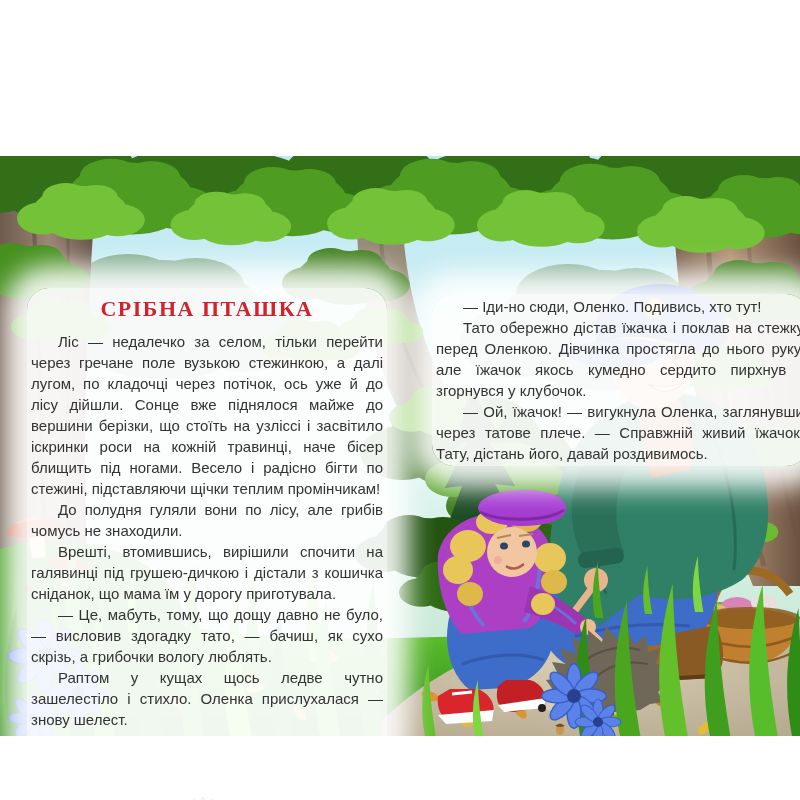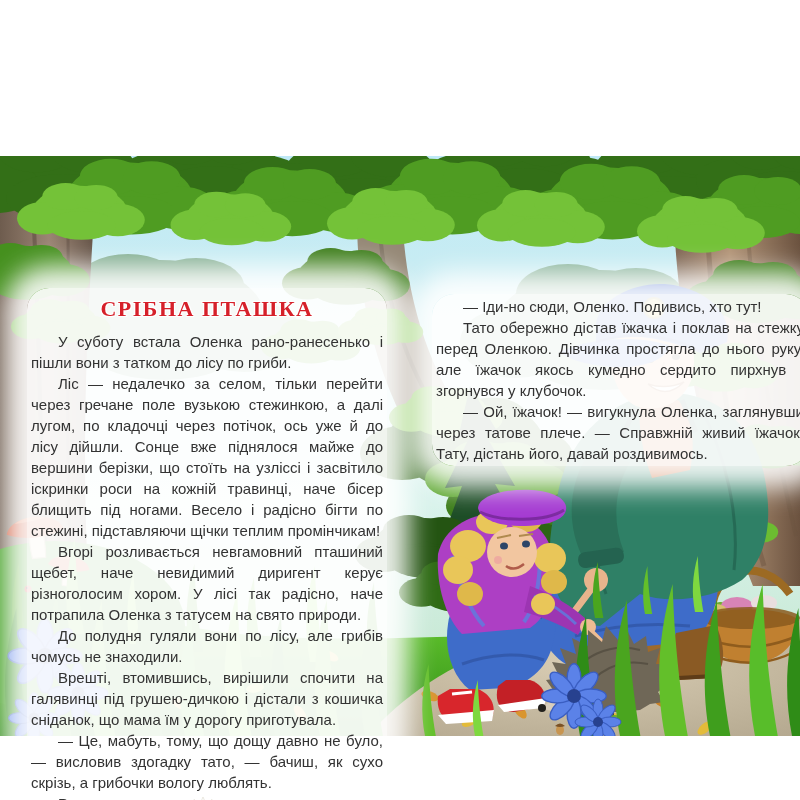--- a/index.html
+++ b/index.html
@@ -295,23 +295,21 @@
       <use href="#flw" transform="translate(45 500) scale(1.6)"></use>
       <use href="#flw" transform="translate(78 537) scale(1.3)"></use>
       <use href="#flw" transform="translate(34 562) scale(1.1)"></use>
       <use href="#flw" transform="translate(574 540) scale(1.4)"></use>
       <use href="#flw" transform="translate(598 566) scale(1.0)"></use>
     </g>
   </svg>
 
   <div class="panel panel-left">
     <h1 class="story-title">СРІБНА ПТАШКА</h1>
-    <p>У суботу встала Оленка рано-ранесенько і пішли вони з татком до лісу по гриби.</p>
     <p>Ліс — недалечко за селом, тільки перейти через гречане поле вузькою стежинкою, а далі лугом, по кладочці через потічок, ось уже й до лісу дійшли. Сонце вже піднялося майже до вершини берізки, що стоїть на узліссі і засвітило іскринки роси на кожній травинці, наче бісер блищить під ногами. Весело і радісно бігти по стежині, підставляючи щічки теплим промінчикам!</p>
-    <p>Вгорі розливається невгамовний пташиний щебет, наче невидимий диригент керує різноголосим хором. У лісі так радісно, наче потрапила Оленка з татусем на свято природи.</p>
     <p>До полудня гуляли вони по лісу, але грибів чомусь не знаходили.</p>
     <p>Врешті, втомившись, вирішили спочити на галявинці під грушею-дичкою і дістали з кошичка сніданок, що мама їм у дорогу приготувала.</p>
     <p>— Це, мабуть, тому, що дощу давно не було, — висловив здогадку тато, — бачиш, як сухо скрізь, а грибочки вологу люблять.</p>
     <p>Раптом у кущах щось ледве чутно зашелестіло і стихло. Оленка прислухалася — знову шелест.</p>
 
   </div>
 
   <div class="panel panel-right">
     <p>— Іди-но сюди, Оленко. Подивись, хто тут!</p>
     <p>Тато обережно дістав їжачка і поклав на стежку перед Оленкою. Дівчинка простягла до нього руку, але їжачок якось кумедно сердито пирхнув і згорнувся у клубочок.</p>

